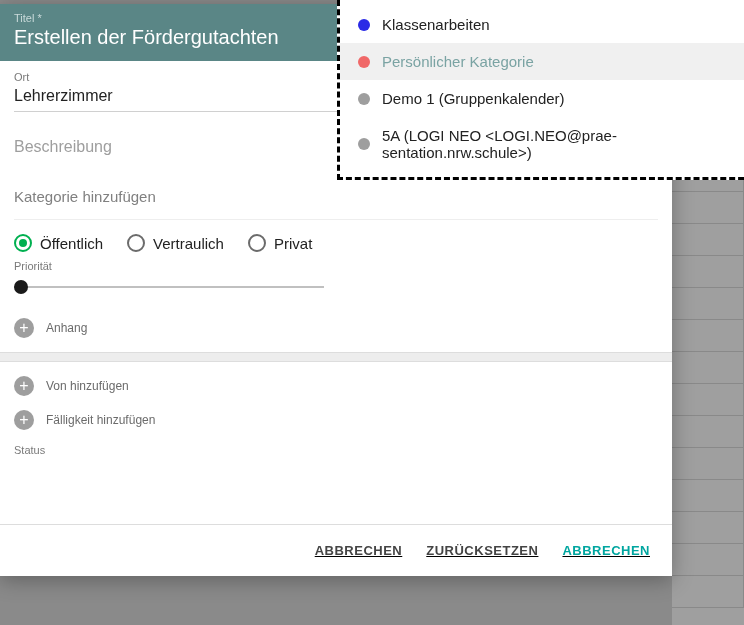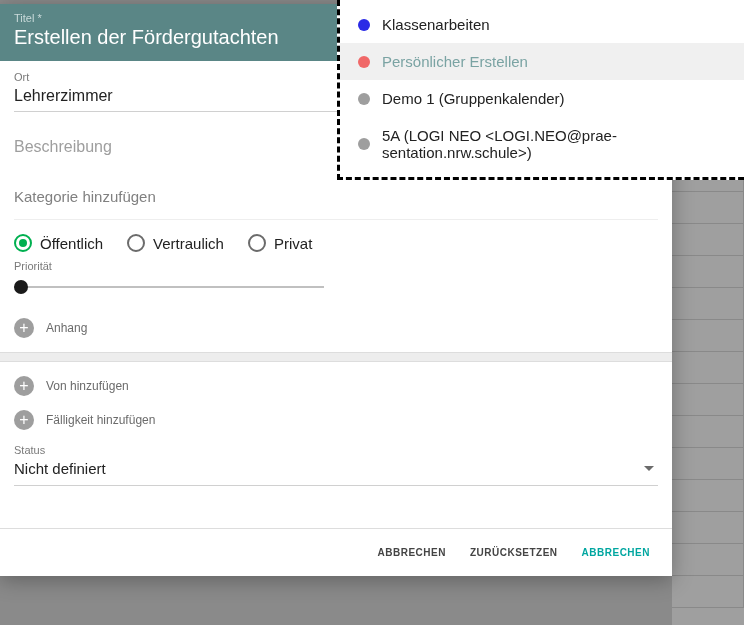--- a/index.html
+++ b/index.html
@@ -168,23 +168,24 @@
     border-right: 5px solid transparent;
     border-top: 5px solid #6b6b6b;
   }
   .footer {
     margin-top: auto;
     border-top: 1px solid #ddd;
     display: flex;
     justify-content: flex-end;
     gap: 24px;
     padding: 18px 22px;
-    font-size: 10px;
+    font-size: 13px;
     font-weight: 600;
     letter-spacing: 0.5px;
+    text-decoration: underline;
   }
   .footer-btn { cursor: pointer; color: #444; }
   .footer-btn.primary { color: #00a6a0; }
   
   .dropdown {
     position: absolute;
     left: 337px;
     top: 0;
     width: 416px;
     background: #fff;
@@ -303,42 +304,38 @@
     <div class="add-row">
       <div class="plus-btn">+</div>
       <span>Von hinzufügen</span>
     </div>
     <div class="add-row">
       <div class="plus-btn">+</div>
       <span>Fälligkeit hinzufügen</span>
     </div>
     <div class="status-field">
       <div class="field-label-sm">Status</div>
-      <div class="status-select">
-        <span>Nicht definiert</span>
-        <span class="caret-down"></span>
-      </div>
     </div>
   </div>
 
   <div class="footer">
     <span class="footer-btn">ABBRECHEN</span>
     <span class="footer-btn">ZURÜCKSETZEN</span>
     <span class="footer-btn primary">ABBRECHEN</span>
   </div>
 </div>
 
 <div class="dropdown">
   <div class="dd-item">
     <span class="dd-dot" style="background:#2a2ae6"></span>
     <span>Klassenarbeiten</span>
   </div>
   <div class="dd-item highlight">
     <span class="dd-dot" style="background:#f06868"></span>
-    <span>Persönlicher Erstellen</span>
+    <span>Persönlicher Kategorie</span>
   </div>
   <div class="dd-item">
     <span class="dd-dot" style="background:#9e9e9e"></span>
     <span>Demo 1 (Gruppenkalender)</span>
   </div>
   <div class="dd-item">
     <span class="dd-dot" style="background:#9e9e9e"></span>
     <span>5A (LOGI NEO &lt;LOGI.NEO@prae-sentation.nrw.schule&gt;)</span>
   </div>
 </div>

